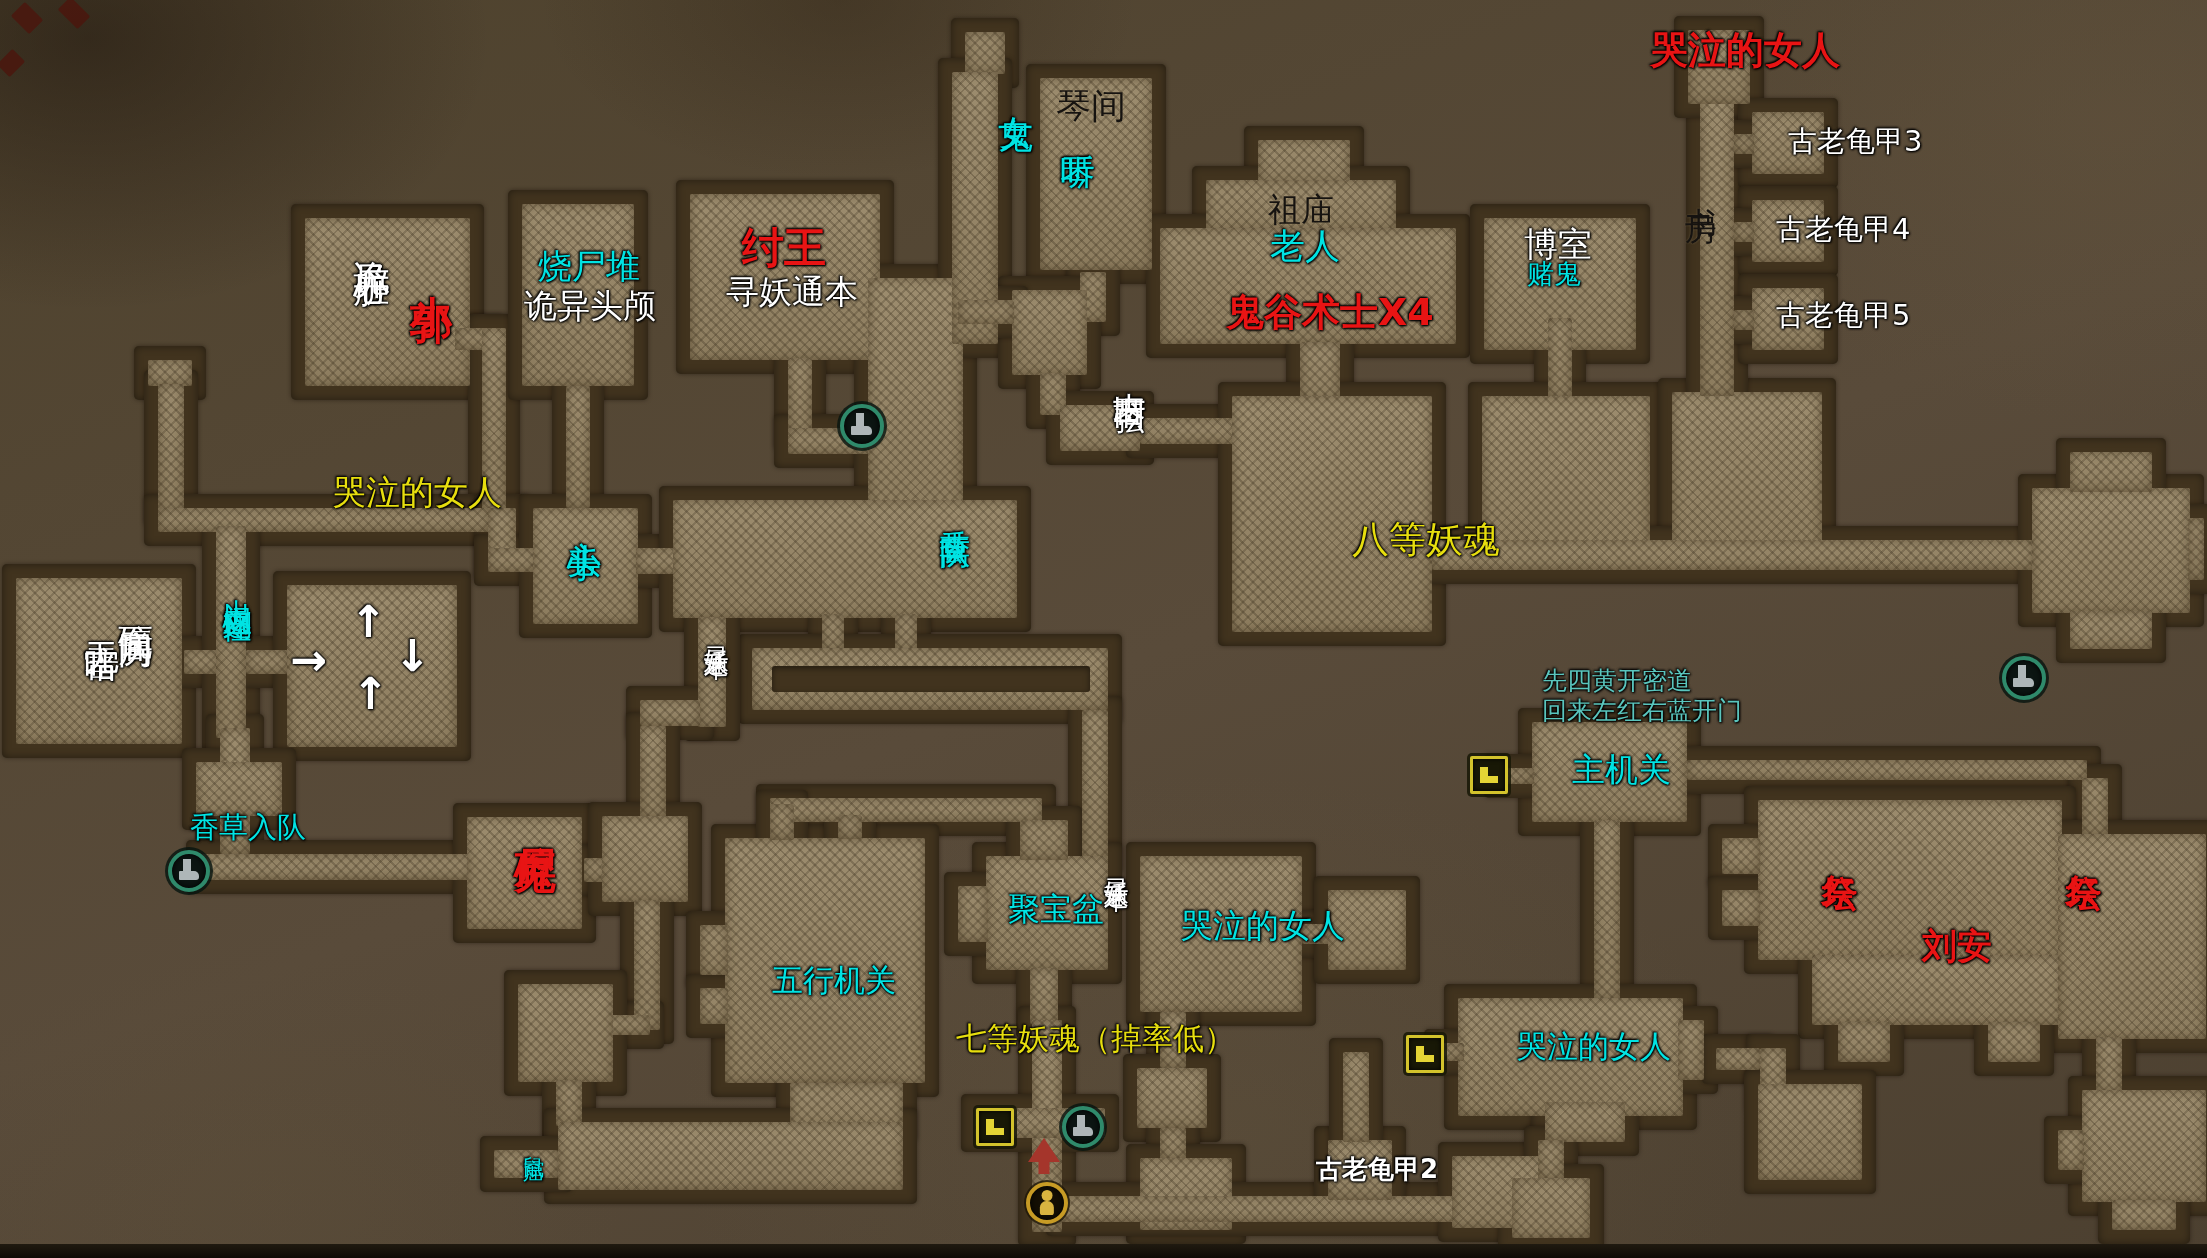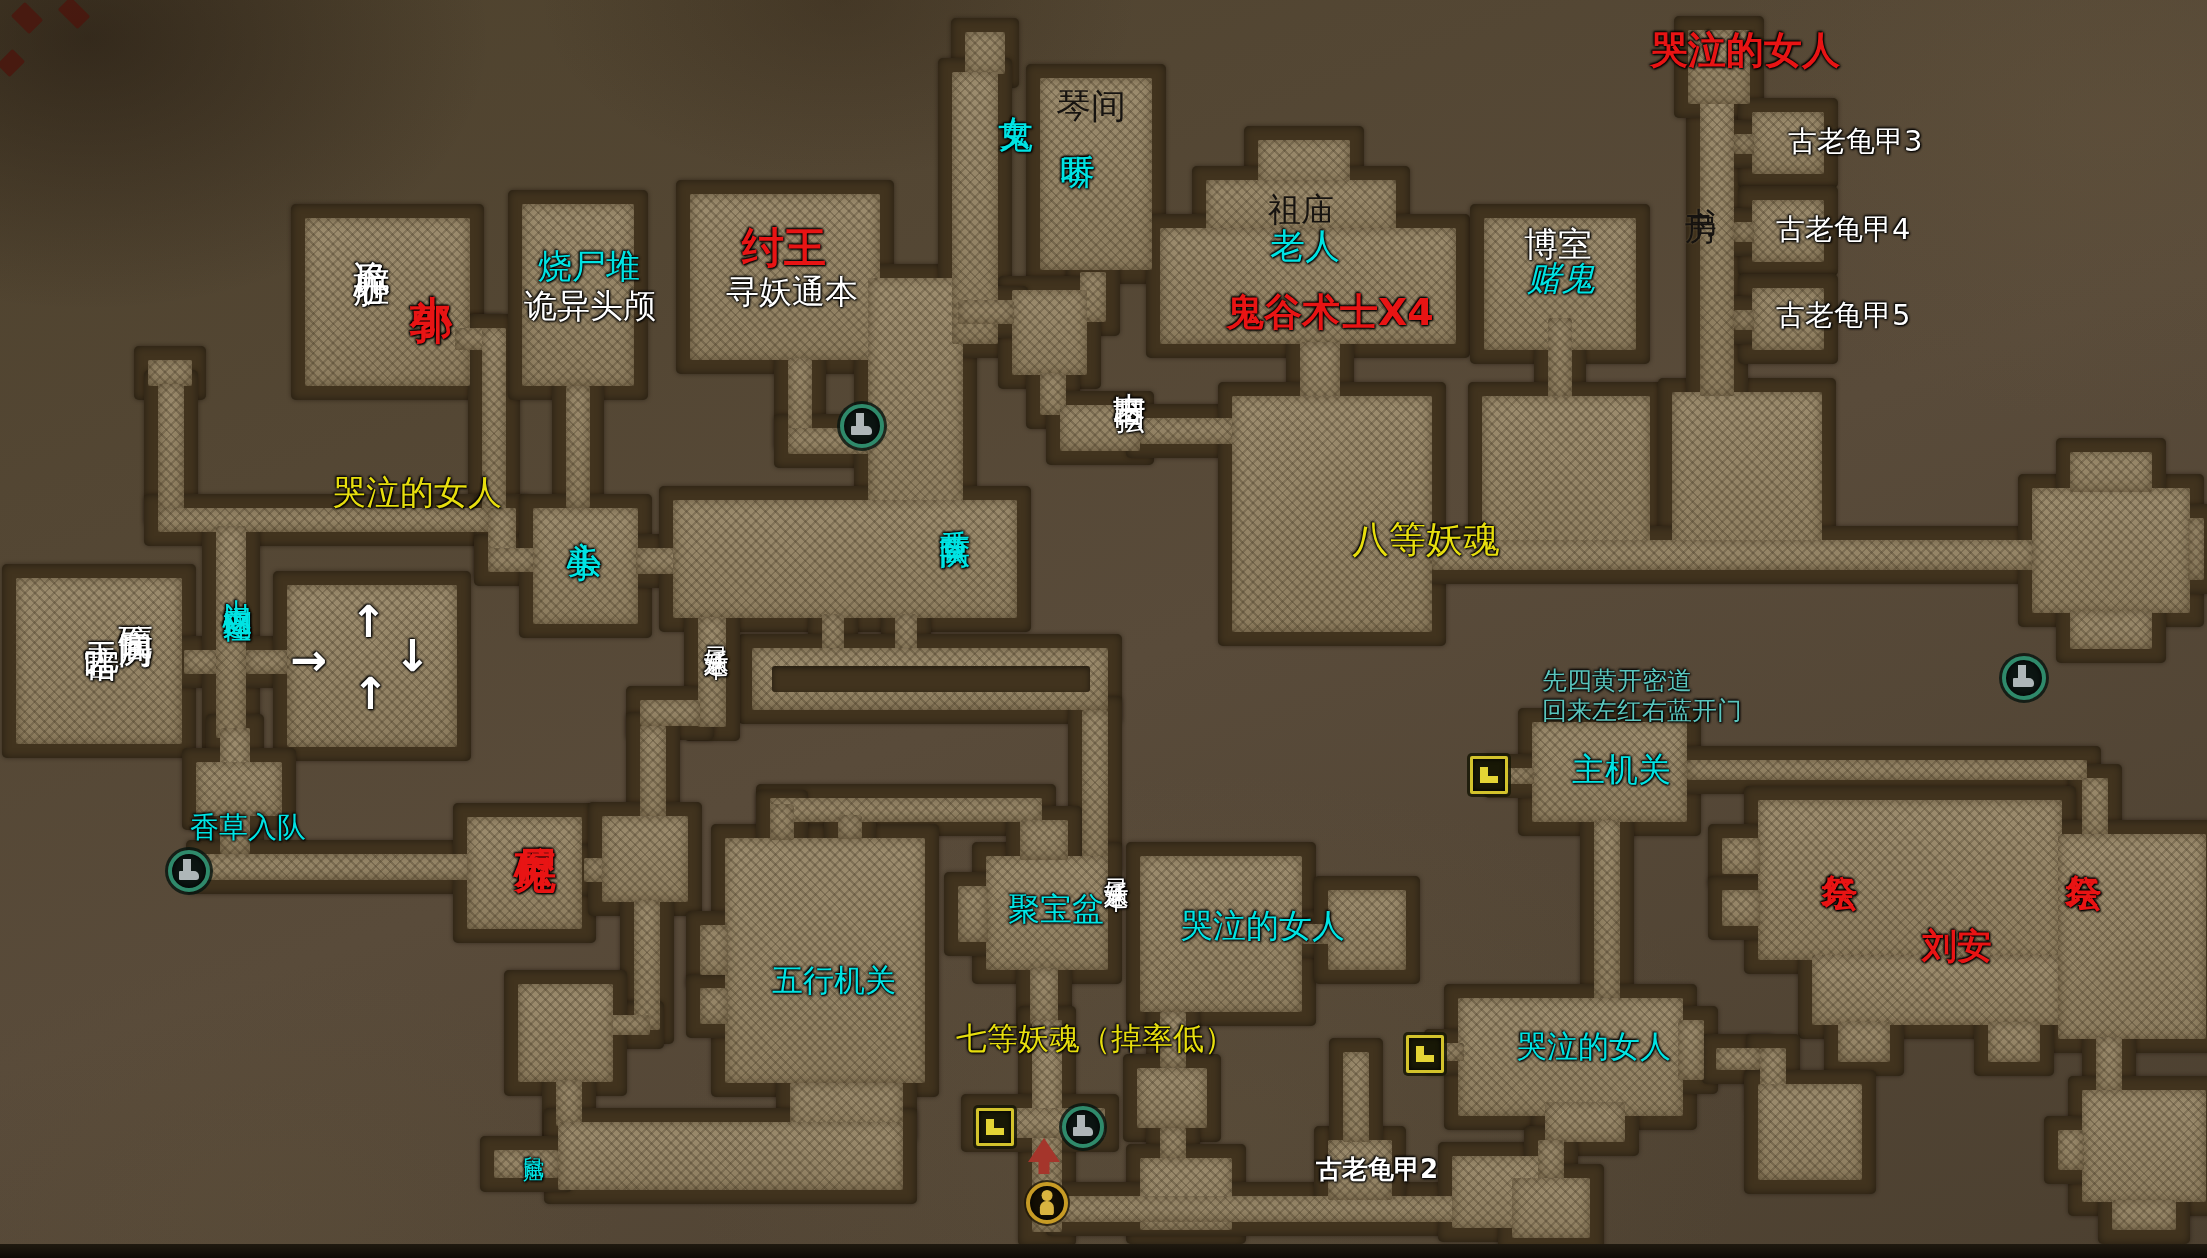--- a/index.html
+++ b/index.html
@@ -307,21 +307,21 @@
       <div class="lb c-white" style="font-size: 33px; left: 524px; top: 288px;">诡异头颅</div>
       <div class="lb c-red" style="font-size: 42px; font-weight: 700; left: 742px; top: 226px;">纣王</div>
       <div class="lb c-white" style="font-size: 33px; left: 726px; top: 274px;">寻妖通本</div>
       <div class="lb c-cyan v" style="font-size: 35px; left: 996px; top: 88px;">女鬼</div>
       <div class="lb c-black" style="font-size: 35px; left: 1056px; top: 88px;">琴间</div>
       <div class="lb c-cyan v" style="font-size: 35px; left: 1058px; top: 126px;">听琴</div>
       <div class="lb c-black" style="font-size: 33px; left: 1268px; top: 192px;">祖庙</div>
       <div class="lb c-cyan" style="font-size: 35px; left: 1270px; top: 228px;">老人</div>
       <div class="lb c-red" style="font-size: 38px; font-weight: 700; left: 1226px; top: 292px;">鬼谷术士X4</div>
       <div class="lb c-white" style="font-size: 34px; left: 1524px; top: 226px;">博室</div>
-      <div class="lb c-cyan" style="font-size: 34px; left: 1527px; top: 260px; font-style: italic;">赌鬼</div>
+      <div class="lb c-cyan" style="font-size: 27px; left: 1527px; top: 260px;">赌鬼</div>
       <div class="lb c-red" style="font-size: 38px; font-weight: 700; left: 1650px; top: 30px;">哭泣的女人</div>
       <div class="lb c-black v" style="font-size: 32px; left: 1684px; top: 182px;">书房</div>
       <div class="lb c-white" style="font-size: 29px; left: 1776px; top: 126px; margin-left: 12px;">古老龟甲3</div>
       <div class="lb c-white" style="font-size: 29px; left: 1776px; top: 214px;">古老龟甲4</div>
       <div class="lb c-white" style="font-size: 29px; left: 1776px; top: 300px;">古老龟甲5</div>
       <div class="lb c-white v" style="font-size: 33px; left: 1112px; top: 366px;">古旧琴弦</div>
       <div class="lb c-yellow" style="font-size: 34px; left: 332px; top: 474px;">哭泣的女人</div>
       <div class="lb c-cyan v" style="font-size: 34px; left: 566px; top: 514px;">心头手</div>
       <div class="lb c-cyan v" style="font-size: 31px; left: 938px; top: 505px;">香草离队</div>
       <div class="lb c-yellow" style="font-size: 37px; left: 1352px; top: 520px;">八等妖魂</div>

